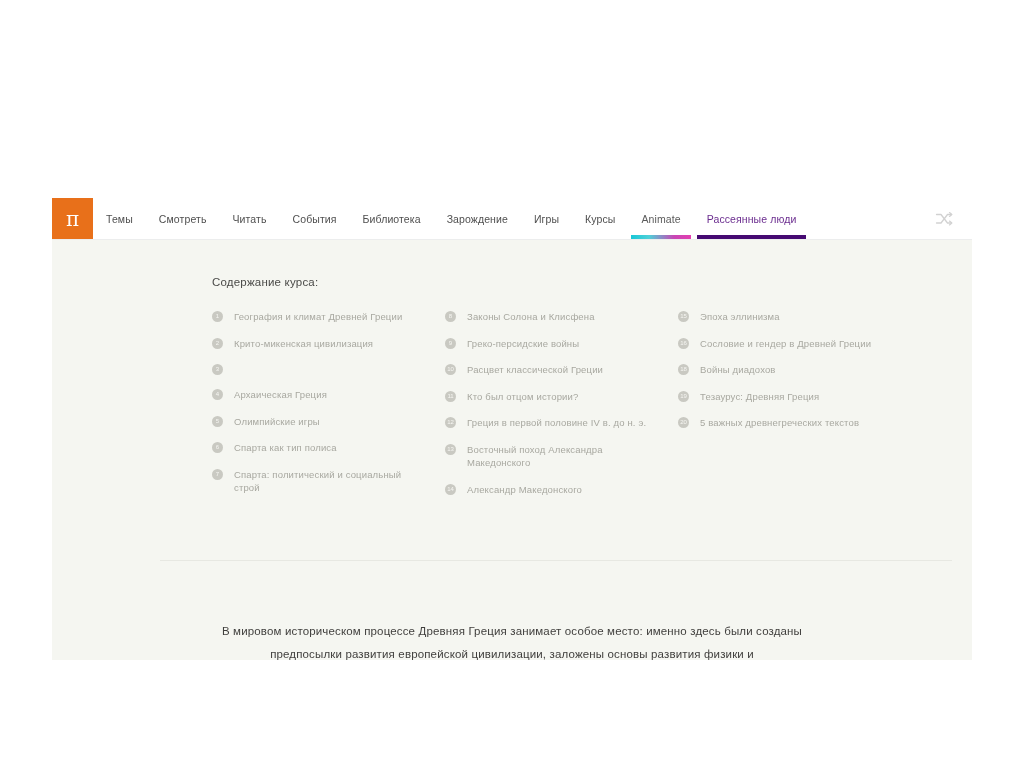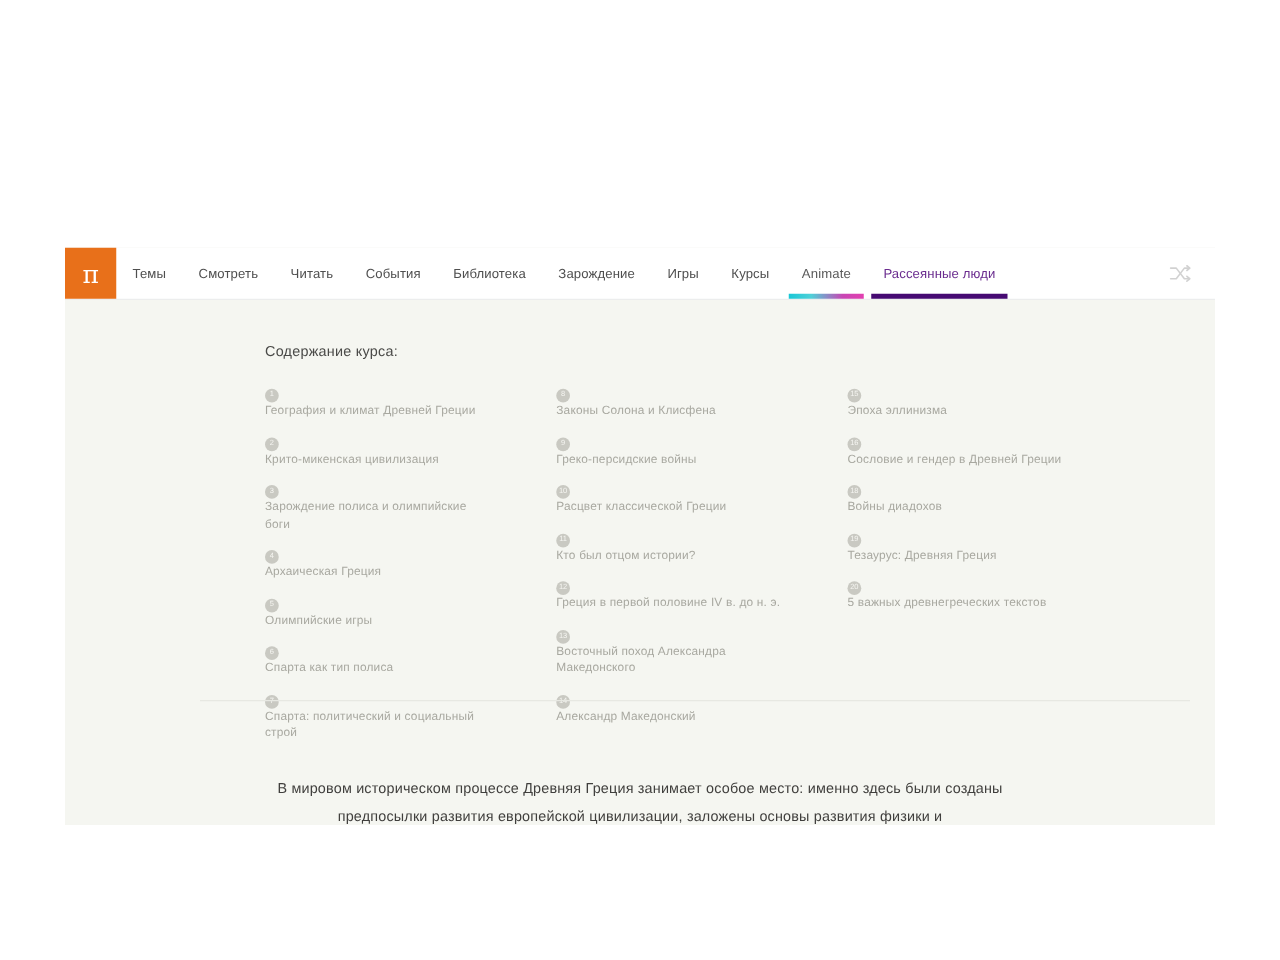--- a/index.html
+++ b/index.html
@@ -126,21 +126,20 @@
   }
   .toc-col {
     width: 233px;
     flex: 0 0 auto;
   }
   .toc-item {
     display: flex;
     align-items: flex-start;
     margin-bottom: 13px;
     cursor: pointer;
-    flex-direction: column;
   }
   .toc-badge {
     flex: 0 0 auto;
     width: 11px;
     height: 11px;
     border-radius: 50%;
     background: #c9c9c2;
     color: #f6f6f2;
     font-size: 6px;
     line-height: 11px;
@@ -243,21 +242,20 @@
               <div class="toc-item">
                 <span class="toc-badge">1</span>
                 <span class="toc-label">География и климат Древней Греции</span>
               </div>
               <div class="toc-item">
                 <span class="toc-badge">2</span>
                 <span class="toc-label">Крито-микенская цивилизация</span>
               </div>
               <div class="toc-item">
                 <span class="toc-badge">3</span>
-                <span class="toc-label">Зарождение полиса и олимпийские боги</span>
               </div>
               <div class="toc-item">
                 <span class="toc-badge">4</span>
                 <span class="toc-label">Архаическая Греция</span>
               </div>
               <div class="toc-item">
                 <span class="toc-badge">5</span>
                 <span class="toc-label">Олимпийские игры</span>
               </div>
               <div class="toc-item">
@@ -289,21 +287,21 @@
               <div class="toc-item">
                 <span class="toc-badge">12</span>
                 <span class="toc-label">Греция в первой половине IV в. до н. э.</span>
               </div>
               <div class="toc-item">
                 <span class="toc-badge">13</span>
                 <span class="toc-label">Восточный поход Александра Македонского</span>
               </div>
               <div class="toc-item">
                 <span class="toc-badge">14</span>
-                <span class="toc-label">Александр Македонский</span>
+                <span class="toc-label">Александр Македонского</span>
               </div>
             </div>
             <div class="toc-col">
               <div class="toc-item">
                 <span class="toc-badge">15</span>
                 <span class="toc-label">Эпоха эллинизма</span>
               </div>
               <div class="toc-item">
                 <span class="toc-badge">16</span>
                 <span class="toc-label">Сословие и гендер в Древней Греции</span>

